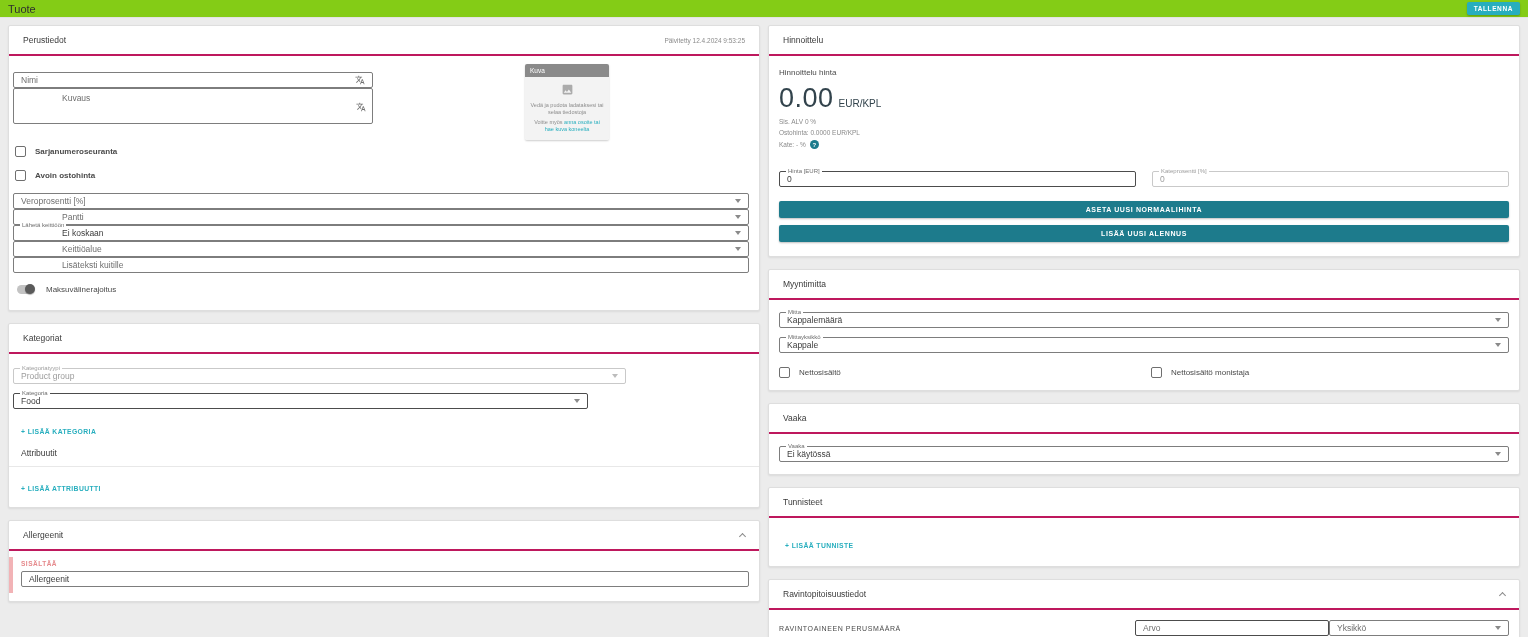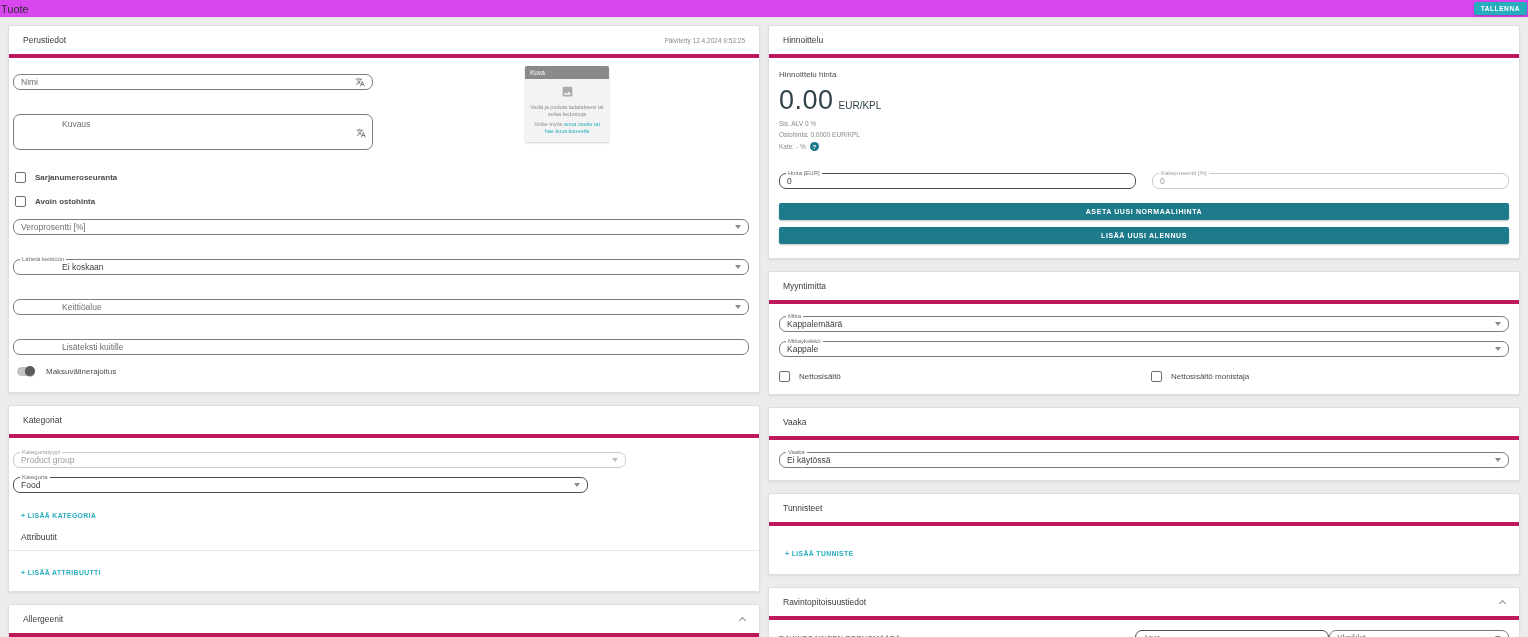--- a/index.html
+++ b/index.html
@@ -1,39 +1,39 @@
 <!DOCTYPE html>
 <html><head>
 <meta charset="utf-8">
 <style>
   * { box-sizing: border-box; margin: 0; padding: 0; }
   html,body { width:1528px; height:637px; overflow:hidden; background:#ececec;
     font-family:"Liberation Sans", sans-serif; color:#3b3b3b; }
 
   
-  .topbar { height:18px; background:#d946ef; border-bottom:1px solid #e3e3e3;
-    display:flex; align-items:center; justify-content:space-between; padding:0 1px; }
+  .topbar { height:18px; background:#84cc16; border-bottom:1px solid #e3e3e3;
+    display:flex; align-items:center; justify-content:space-between; padding:0 8px; }
   .page-title { font-size:11px; color:#2f2f2f; }
   .save-btn { background:#27aebe; color:#fff; border:none; border-radius:2px;
     font-size:6.5px; font-weight:bold; letter-spacing:.6px; padding:3px 7px;
     font-family:"Liberation Sans", sans-serif; box-shadow:0 1px 2px rgba(0,0,0,.25); cursor:pointer; }
 
   .content { display:flex; gap:8px; padding:7px 8px 0 8px; align-items:flex-start; }
   .col { width:752px; display:flex; flex-direction:column; gap:12px; }
 
   .card { background:#fff; border:1px solid #dedede; border-radius:2px;
     box-shadow:0 1px 2px rgba(0,0,0,.08); }
   .card-head { display:flex; align-items:center; justify-content:space-between;
-    padding:9px 14px; font-size:8.5px; color:#3a3a3a; border-bottom:4px solid #be185d; }
+    padding:9px 14px; font-size:8.5px; color:#3a3a3a; border-bottom:2px solid #be185d; }
   .updated { font-size:6.5px; color:#8b8b8b; }
   .chev { width:5px; height:5px; border-left:1px solid #8a8a8a; border-top:1px solid #8a8a8a;
     transform:rotate(45deg); margin-top:2px; }
 
   
-  .fld { position:relative; border:1px solid #7d7d7d; border-radius:7px; background:#fff;
+  .fld { position:relative; border:1px solid #7d7d7d; border-radius:2px; background:#fff;
     min-height:16px; display:flex; align-items:center; padding:2px 7px; font-size:8.5px; color:#3c3c3c; }
   .fld .ph { color:#6e6e6e; }
   .fld .val { color:#3c3c3c; }
   .flabel { position:absolute; top:-4px; left:6px; background:#fff; padding:0 2px;
     font-size:6px; line-height:1; color:#6e6e6e; white-space:nowrap; }
   .arrow { margin-left:auto; width:0; height:0; border-left:3.5px solid transparent;
     border-right:3.5px solid transparent; border-top:4px solid #8a8a8a; }
   .fld.dark { border:1.5px solid #4c4c4c; }
   .fld.disabled { border-color:#c9c9c9; }
   .fld.disabled, .fld.disabled .ph, .fld.disabled .val, .fld.disabled .flabel { color:#9d9d9d; }
@@ -47,21 +47,21 @@
   
   .cbrow { display:flex; align-items:center; gap:9px; cursor:pointer; }
   .cb { width:11px; height:11px; border:1px solid #6f6f6f; border-radius:2px; flex:none; }
   .cbl { font-size:8px; color:#4a4a4a; }
   .switch { width:17px; height:9px; background:#c3c3c3; border-radius:5px; position:relative; flex:none; }
   .knob { position:absolute; right:-1px; top:-1px; width:10px; height:10px; border-radius:50%;
     background:#5a5a5a; box-shadow:0 1px 1px rgba(0,0,0,.3); }
 
   
   .pb-body { position:relative; padding:16px 10px 14px 4px; }
-  .pb-body .fld + .fld { margin-top:24px;padding-left:48px; }
+  .pb-body .fld + .fld { margin-top:0;padding-left:48px; }
   .cbgroup { margin:22px 0 12px 2px; display:flex; flex-direction:column; gap:13px;font-weight:bold; }
   .togglerow { display:flex; align-items:center; gap:12px; margin:12px 0 2px 4px; }
 
   
   .upload { position:absolute; left:516px; top:8px; width:84px; border-radius:2px;
     overflow:hidden; box-shadow:0 1px 2px rgba(0,0,0,.2); }
   .upload-head { background:#8a8a8a; color:#fff; font-size:6.5px; padding:3px 5px; }
   .upload-body { background:#f3f3f3; padding:5px 4px 6px 4px; text-align:center; }
   .upload-body svg { width:17px; height:13px; fill:#ababab; }
   .upload-txt { font-size:5.5px; color:#8d8d8d; line-height:1.35; margin-top:2px; }
@@ -167,20 +167,24 @@
             <span class="cb"></span>
             <span class="cbl">Avoin ostohinta</span>
           </label>
         </div>
 
         <div class="fld full">
           <span class="ph">Veroprosentti [%]</span>
           <span class="arrow"></span>
         </div>
         <div class="fld full">
+          <span class="ph">Pantti</span>
+          <span class="arrow"></span>
+        </div>
+        <div class="fld full">
           <span class="flabel">Lähetä keittiöön</span>
           <span class="val">Ei koskaan</span>
           <span class="arrow"></span>
         </div>
         <div class="fld full">
           <span class="ph">Keittiöalue</span>
           <span class="arrow"></span>
         </div>
         <div class="fld full">
           <span class="ph">Lisäteksti kuitille</span>

